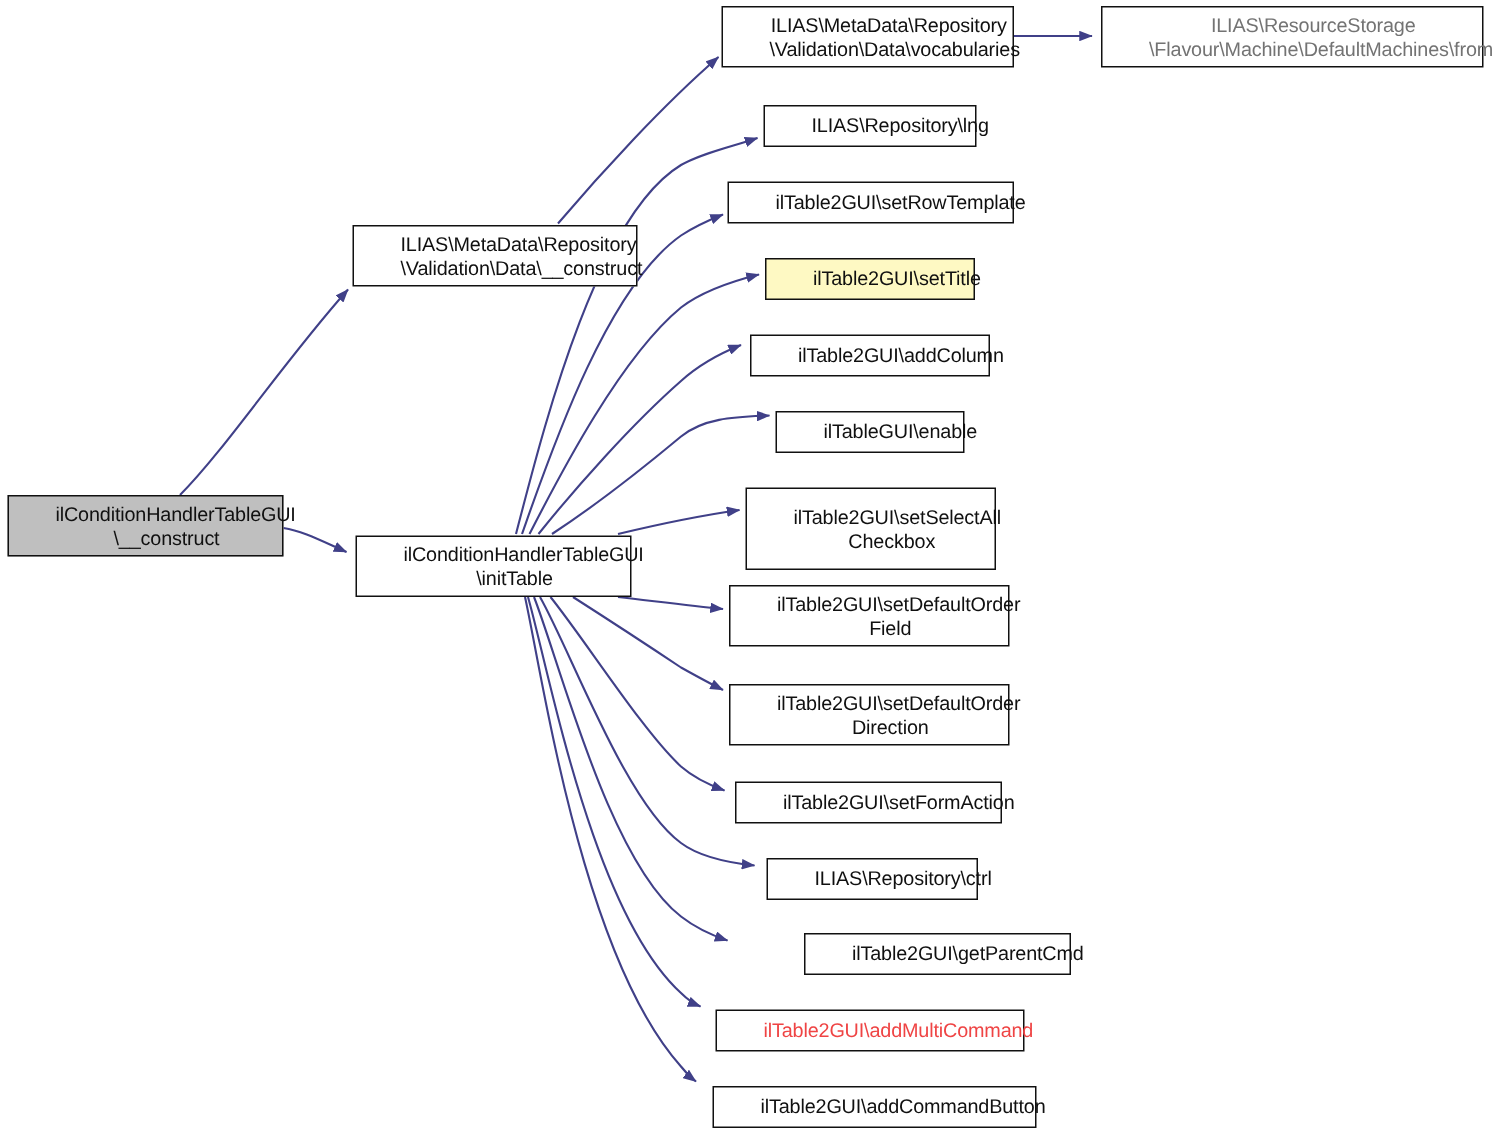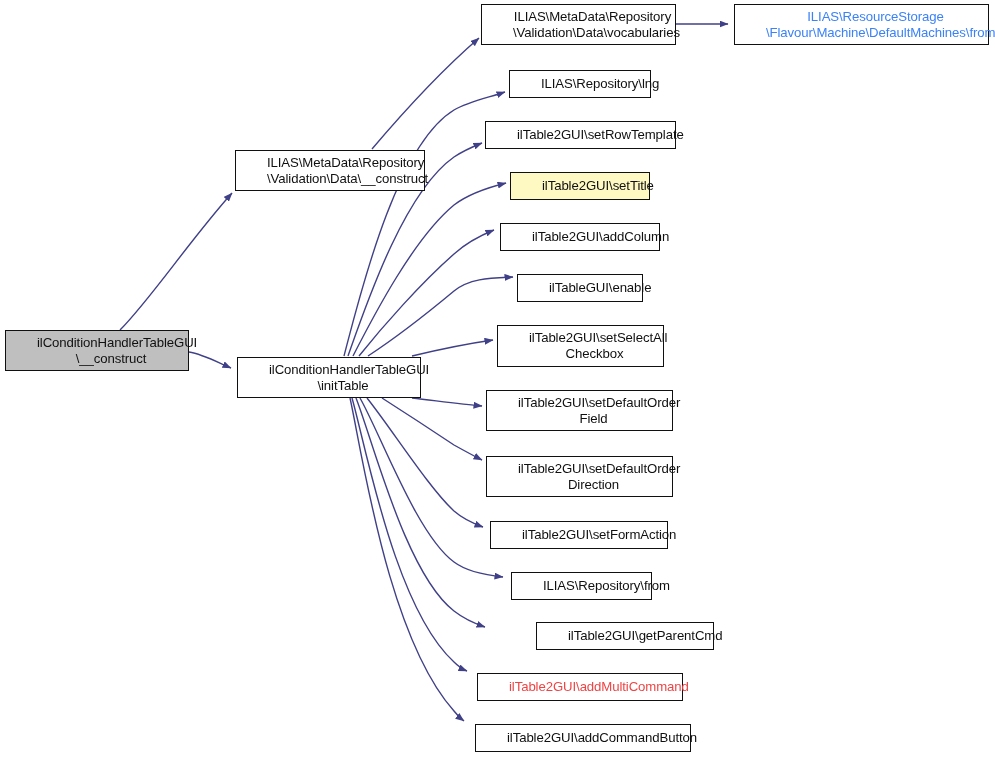--- a/index.html
+++ b/index.html
@@ -83,32 +83,32 @@
   </svg>
   <div id="node-group">
       <div class="gnode highlight" style="left: 5px; top: 330px; width: 184px; height: 41px; border-color: rgb(16, 16, 16); color: rgb(16, 16, 16); background: rgb(191, 191, 191);"><span class="nlabel">ilConditionHandlerTableGUI
 \__construct</span></div>
       <div class="gnode" style="left: 235px; top: 150px; width: 190px; height: 41px; border-color: rgb(16, 16, 16); color: rgb(16, 16, 16); background: rgb(255, 255, 255);"><span class="nlabel">ILIAS\MetaData\Repository
 \Validation\Data\__construct</span></div>
       <div class="gnode" style="left: 237px; top: 357px; width: 184px; height: 41px; border-color: rgb(16, 16, 16); color: rgb(16, 16, 16); background: rgb(255, 255, 255);"><span class="nlabel">ilConditionHandlerTableGUI
 \initTable</span></div>
       <div class="gnode" style="left: 481px; top: 4px; width: 195px; height: 41px; border-color: rgb(16, 16, 16); color: rgb(16, 16, 16); background: rgb(255, 255, 255);"><span class="nlabel">ILIAS\MetaData\Repository
 \Validation\Data\vocabularies</span></div>
-      <div class="gnode" style="left: 734px; top: 4px; width: 255px; height: 41px; border-color: rgb(16, 16, 16); color: #3b82f6; background: rgb(255, 255, 255);"><span class="nlabel">ILIAS\ResourceStorage
+      <div class="gnode" style="left: 734px; top: 4px; width: 255px; height: 41px; border-color: rgb(16, 16, 16); color: #737373; background: rgb(255, 255, 255);"><span class="nlabel">ILIAS\ResourceStorage
 \Flavour\Machine\DefaultMachines\from</span></div>
       <div class="gnode" style="left: 509px; top: 70px; width: 142px; height: 28px; border-color: rgb(16, 16, 16); color: rgb(16, 16, 16); background: rgb(255, 255, 255);"><span class="nlabel">ILIAS\Repository\lng</span></div>
       <div class="gnode" style="left: 485px; top: 121px; width: 191px; height: 28px; border-color: rgb(16, 16, 16); color: rgb(16, 16, 16); background: rgb(255, 255, 255);"><span class="nlabel">ilTable2GUI\setRowTemplate</span></div>
       <div class="gnode" style="left: 510px; top: 172px; width: 140px; height: 28px; border-color: rgb(16, 16, 16); color: rgb(16, 16, 16); background: #fef9c3;"><span class="nlabel">ilTable2GUI\setTitle</span></div>
       <div class="gnode" style="left: 500px; top: 223px; width: 160px; height: 28px; border-color: rgb(16, 16, 16); color: rgb(16, 16, 16); background: rgb(255, 255, 255);"><span class="nlabel">ilTable2GUI\addColumn</span></div>
       <div class="gnode" style="left: 517px; top: 274px; width: 126px; height: 28px; border-color: rgb(16, 16, 16); color: rgb(16, 16, 16); background: rgb(255, 255, 255);"><span class="nlabel">ilTableGUI\enable</span></div>
-      <div class="gnode" style="left: 497px; top: 325px; width: 167px; height: 42px; border-color: rgb(16, 16, 16); color: rgb(16, 16, 16); background: rgb(255, 255, 255); align-items: center;"><span class="nlabel">ilTable2GUI\setSelectAll
+      <div class="gnode" style="left: 497px; top: 325px; width: 167px; height: 55px; border-color: rgb(16, 16, 16); color: rgb(16, 16, 16); background: rgb(255, 255, 255); align-items: center;"><span class="nlabel">ilTable2GUI\setSelectAll
 Checkbox</span></div>
       <div class="gnode" style="left: 486px; top: 390px; width: 187px; height: 41px; border-color: rgb(16, 16, 16); color: rgb(16, 16, 16); background: rgb(255, 255, 255);"><span class="nlabel">ilTable2GUI\setDefaultOrder
 Field</span></div>
       <div class="gnode" style="left: 486px; top: 456px; width: 187px; height: 41px; border-color: rgb(16, 16, 16); color: rgb(16, 16, 16); background: rgb(255, 255, 255);"><span class="nlabel">ilTable2GUI\setDefaultOrder
 Direction</span></div>
       <div class="gnode" style="left: 490px; top: 521px; width: 178px; height: 28px; border-color: rgb(16, 16, 16); color: rgb(16, 16, 16); background: rgb(255, 255, 255);"><span class="nlabel">ilTable2GUI\setFormAction</span></div>
-      <div class="gnode" style="left: 511px; top: 572px; width: 141px; height: 28px; border-color: rgb(16, 16, 16); color: rgb(16, 16, 16); background: rgb(255, 255, 255);"><span class="nlabel">ILIAS\Repository\from</span></div>
+      <div class="gnode" style="left: 511px; top: 572px; width: 141px; height: 28px; border-color: rgb(16, 16, 16); color: rgb(16, 16, 16); background: rgb(255, 255, 255);"><span class="nlabel">ILIAS\Repository\ctrl</span></div>
       <div class="gnode" style="left: 492px; top: 622px; width: 178px; height: 28px; border-color: rgb(16, 16, 16); color: rgb(16, 16, 16); background: rgb(255, 255, 255); margin-left: 44px;"><span class="nlabel">ilTable2GUI\getParentCmd</span></div>
       <div class="gnode" style="left: 477px; top: 673px; width: 206px; height: 28px; border-color: rgb(16, 16, 16); color: #ef4444; background: rgb(255, 255, 255);"><span class="nlabel">ilTable2GUI\addMultiCommand</span></div>
       <div class="gnode" style="left: 475px; top: 724px; width: 216px; height: 28px; border-color: rgb(16, 16, 16); color: rgb(16, 16, 16); background: rgb(255, 255, 255);"><span class="nlabel">ilTable2GUI\addCommandButton</span></div>
     </div>
 </div>
 
 </body></html>

